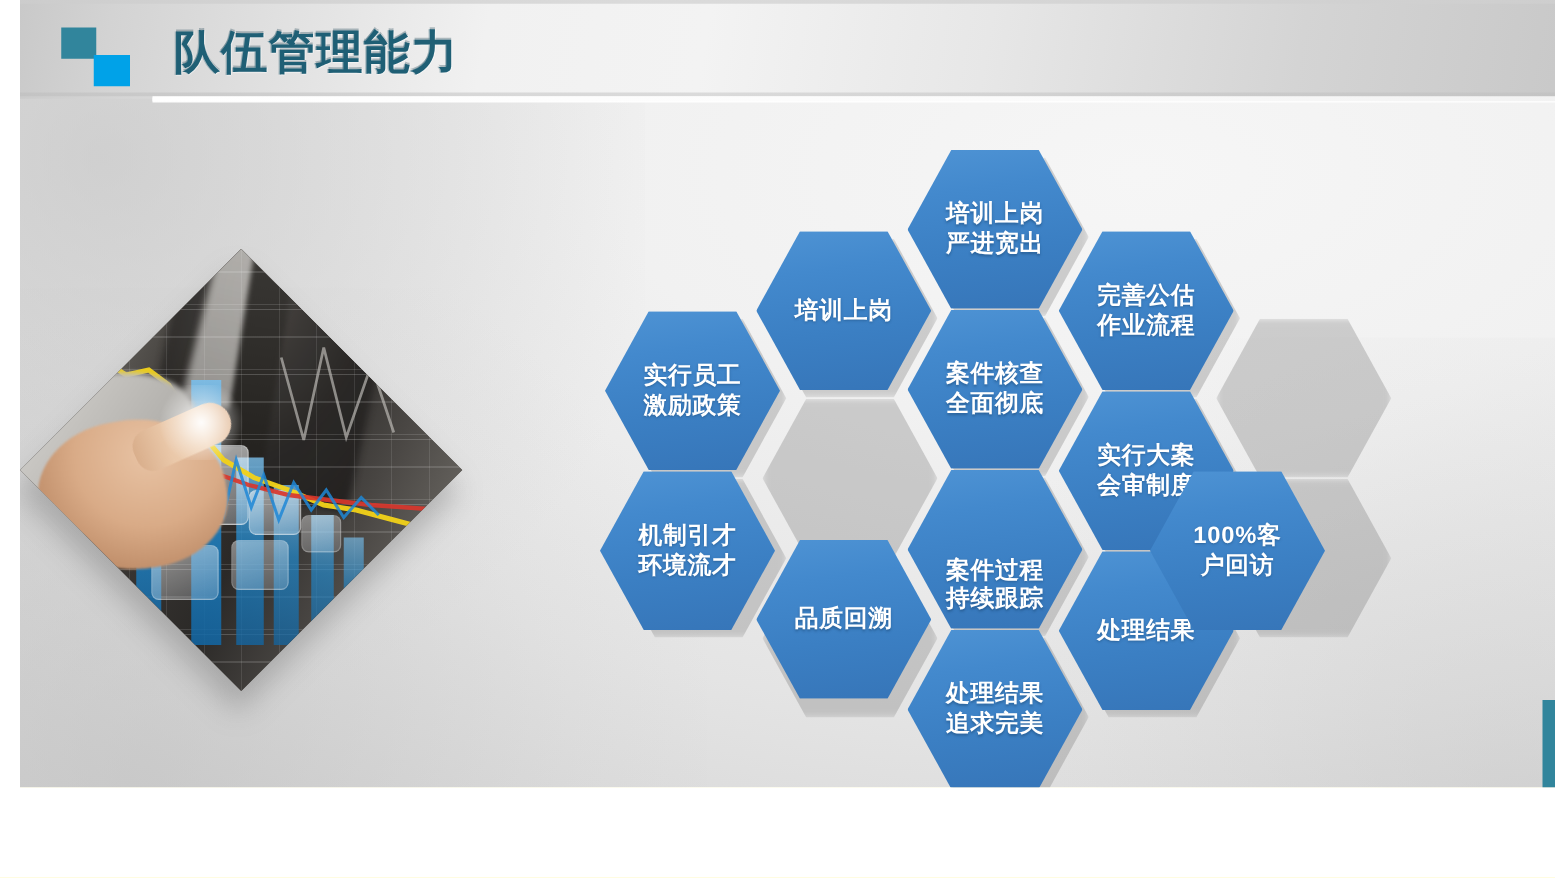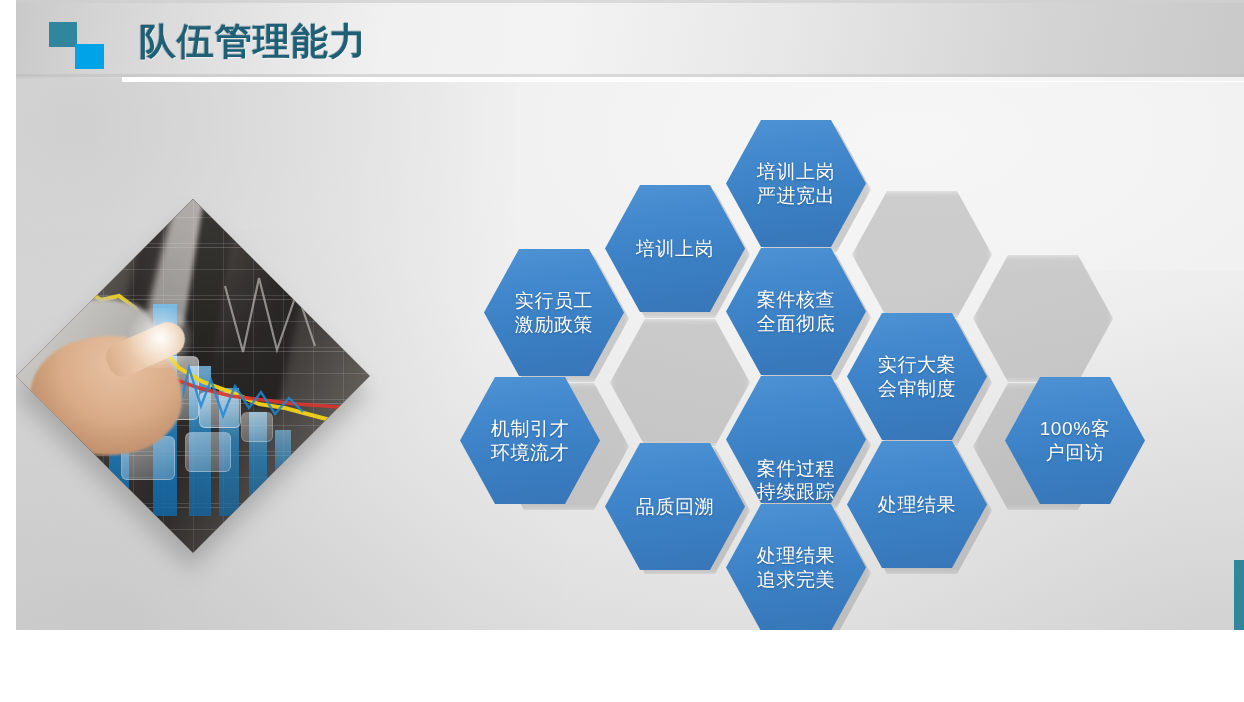--- a/index.html
+++ b/index.html
@@ -248,25 +248,25 @@
     height: 127px;
     display: flex;
     align-items: center;
     justify-content: center;
     text-align: center;
     -webkit-clip-path: polygon(25% 0%, 75% 0%, 100% 50%, 75% 100%, 25% 100%, 0% 50%);
     clip-path: polygon(25% 0%, 75% 0%, 100% 50%, 75% 100%, 25% 100%, 0% 50%);
     background: linear-gradient(172deg, #4e93d4 0%, #4389cd 26%, #3b7fc3 62%, #3675b8 100%);
     color: #ffffff;
     font-size: 19px;
-    font-weight: normal;
+    font-weight: bold;
     line-height: 1.22;
     letter-spacing: .6px;
     box-sizing: border-box;
-    padding: 0 6px;
+    padding: 12px 6px;
   }
   .hex-shadow {
     position: absolute;
     width: 140px;
     height: 127px;
     -webkit-clip-path: polygon(25% 0%, 75% 0%, 100% 50%, 75% 100%, 25% 100%, 0% 50%);
     clip-path: polygon(25% 0%, 75% 0%, 100% 50%, 75% 100%, 25% 100%, 0% 50%);
     background: rgba(120,120,120,0.32);
     filter: blur(3px);
   }
@@ -358,52 +358,56 @@
       <div class="hex-shadow" style="left: 715px; top: 510px;"></div>
       <div class="hex-shadow" style="left: 836px; top: 191px;"></div>
       <div class="hex-shadow" style="left: 836px; top: 319px;"></div>
       <div class="hex-shadow" style="left: 836px; top: 447px;"></div>
       <div class="hex-shadow" style="left: 957px; top: 255px;"></div>
       <div class="hex-shadow" style="left: 957px; top: 383px;"></div>
       <div class="hex" style="left: 468px; top: 249px; z-index: 10;">
         <span class="label">实行员工
 激励政策</span>
       </div>
-      <div class="hex" style="left: 444px; top: 377px; z-index: 11;">
+      <div class="hex" style="left: 464px; top: 377px; z-index: 11;">
         <span class="label">机制引才
 环境流才</span>
       </div>
       <div class="hex" style="left: 589px; top: 185px; z-index: 12;">
         <span class="label">培训上岗</span>
       </div>
-      <div class="hex" style="left: 589px; top: 443px; z-index: 14;">
+      <div class="hex" style="left: 589px; top: 432px; z-index: 14;">
         <span class="label">品质回溯</span>
       </div>
       <div class="hex" style="left: 710px; top: 120px; z-index: 15;">
         <span class="label">培训上岗
 严进宽出</span>
       </div>
       <div class="hex" style="left: 710px; top: 248px; z-index: 16;">
         <span class="label">案件核查
 全面彻底</span>
       </div>
       <div class="hex" style="left: 710px; top: 376px; z-index: 17; align-items: flex-end;">
         <span class="label">案件过程
 持续跟踪</span>
       </div>
       <div class="hex" style="left: 710px; top: 504px; z-index: 18;">
         <span class="label">处理结果
 追求完美</span>
       </div>
+      <div class="hex" style="left: 831px; top: 185px; z-index: 19;">
+        <span class="label">完善公估
+作业流程</span>
+      </div>
       <div class="hex" style="left: 831px; top: 313px; z-index: 20;">
         <span class="label">实行大案
 会审制度</span>
       </div>
       <div class="hex" style="left: 831px; top: 441px; z-index: 21;">
         <span class="label">处理结果</span>
       </div>
-      <div class="hex" style="left: 989px; top: 377px; z-index: 23;">
+      <div class="hex" style="left: 904px; top: 377px; z-index: 23;">
         <span class="label">100%客
 户回访</span>
       </div>
     </div>
 
 </div>
 
 </body></html>

